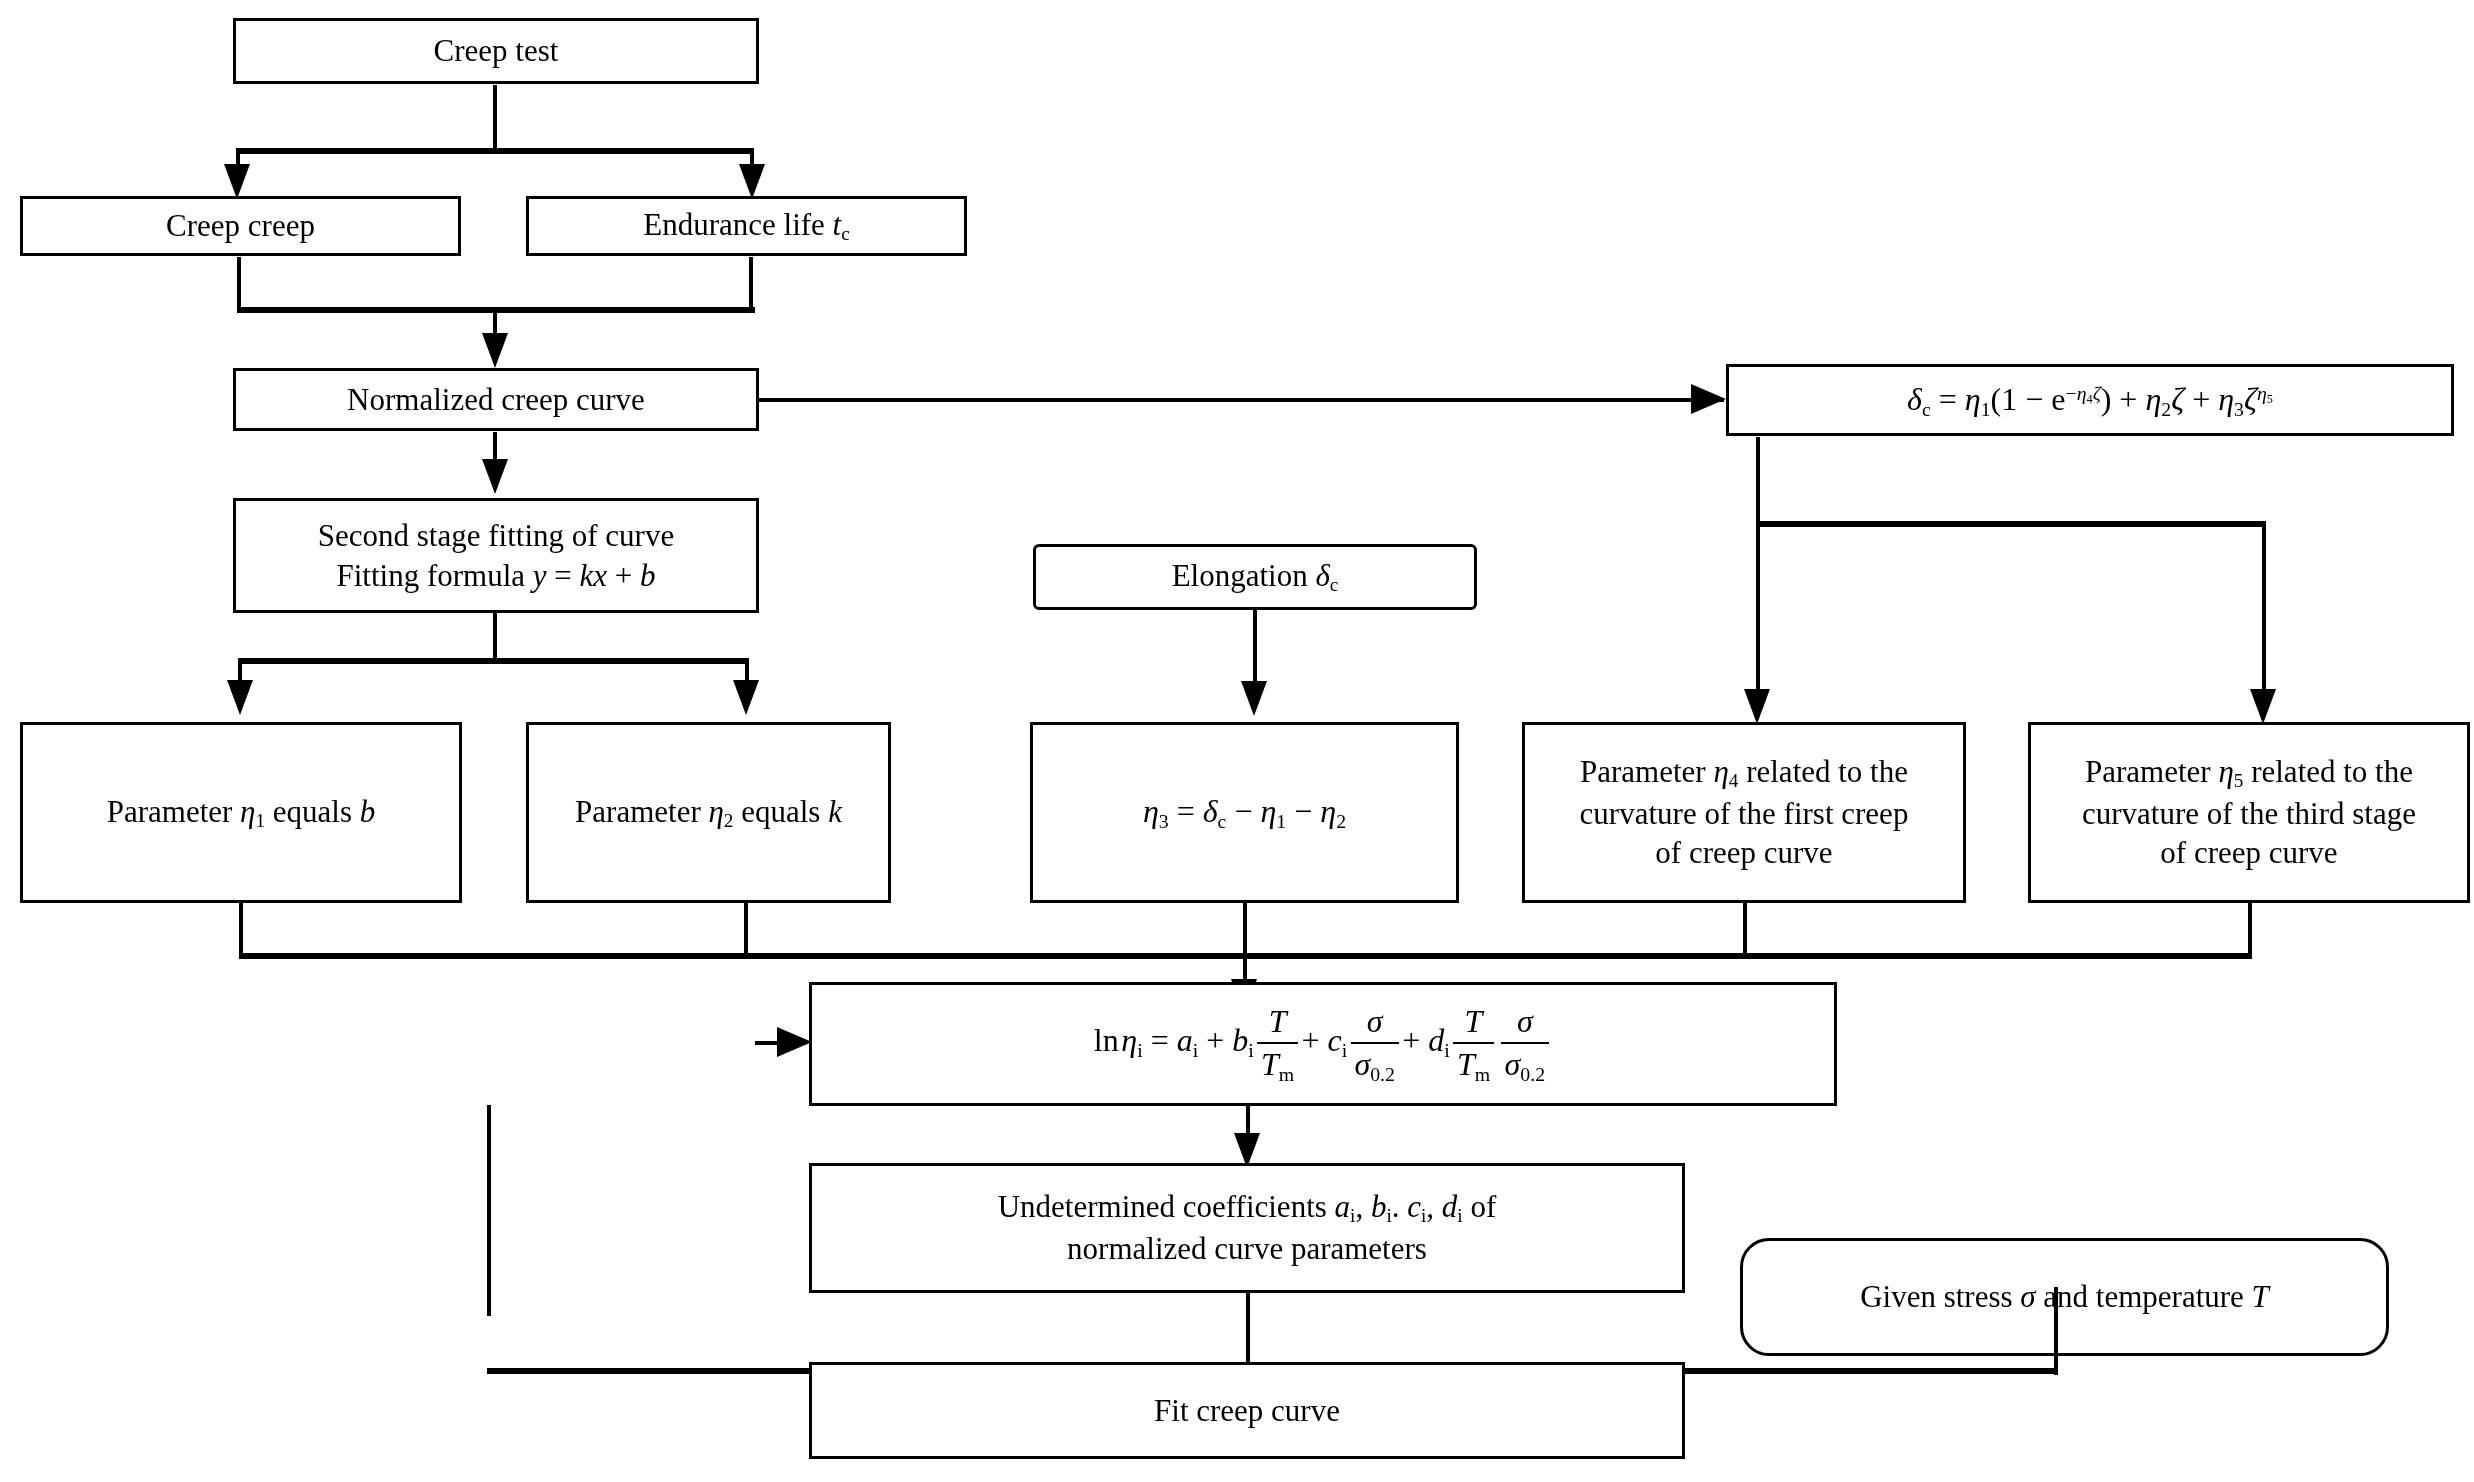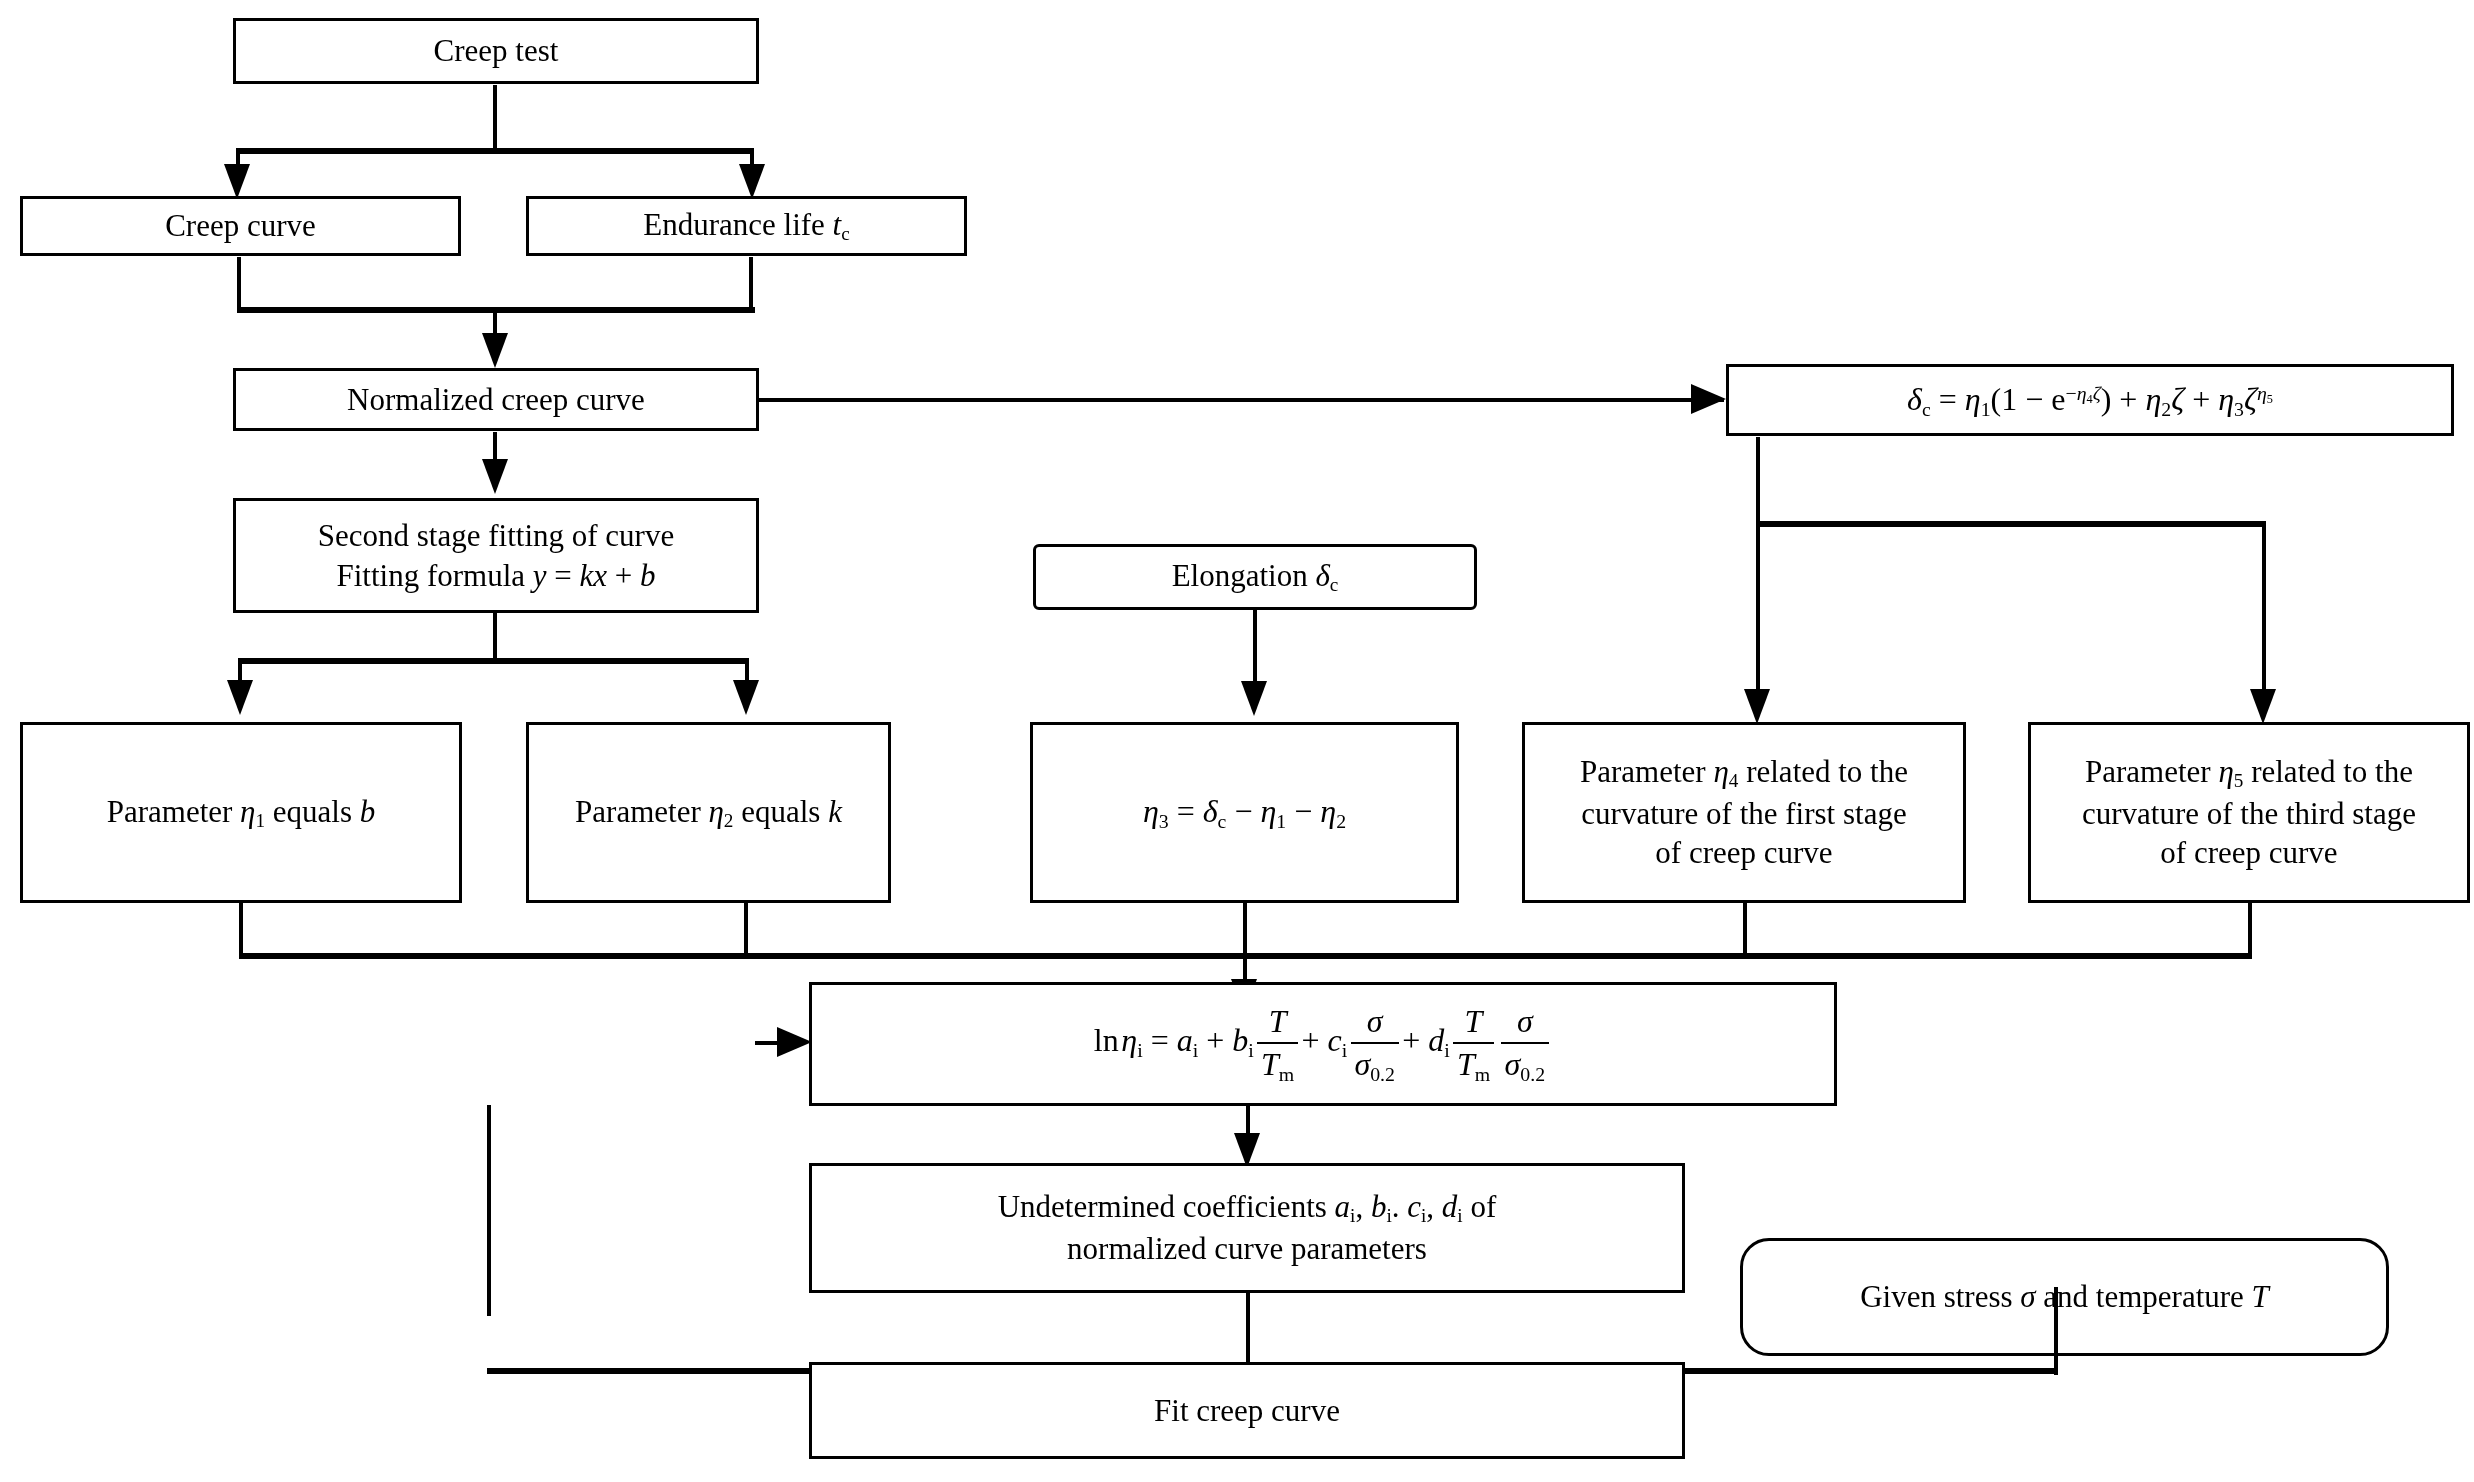--- a/index.html
+++ b/index.html
@@ -66,21 +66,21 @@
 
   <div class="ln vl" style="left:493px;top:85px;width:3.6px;height:66px;"></div>
 
   <div class="ln hlthick" style="left:236px;top:148px;width:518px;height:6px;"></div>
   <div class="ln vl" style="left:236px;top:148px;width:3.6px;height:24px;"></div>
   <div class="ln vl" style="left:750px;top:148px;width:3.6px;height:24px;"></div>
   <div class="arrow-d" style="left:224px;top:164px;"></div>
   <div class="arrow-d" style="left:739px;top:164px;"></div>
 
   <div class="box t" style="left:20px;top:196px;width:441px;height:60px;">
-    <span class="inner">Creep curve</span>
+    <span class="inner">Creep creep</span>
   </div>
 
   <div class="box t" style="left:526px;top:196px;width:441px;height:60px;">
     <span class="inner"><span>Endurance life </span><i class="v">t</i><sub>c</sub></span>
   </div>
 
   <div class="ln vl" style="left:237px;top:257px;width:3.6px;height:54px;"></div>
   <div class="ln vl" style="left:749px;top:257px;width:3.6px;height:54px;"></div>
   <div class="ln hlthick" style="left:237px;top:307px;width:518px;height:6px;"></div>
   <div class="ln vl" style="left:493px;top:313px;width:3.6px;height:27px;"></div>
@@ -138,21 +138,21 @@
     <span class="inner"><span>Parameter </span><i class="gk">η</i><sub>2</sub><span> equals </span><i class="v">k</i></span>
   </div>
 
   <div class="box eq" style="left:1030px;top:722px;width:429px;height:181px;">
     <span class="inner">
       <i class="gk">η</i><sub>3</sub> = <i class="gk">δ</i><sub>c</sub> − <i class="gk">η</i><sub>1</sub> − <i class="gk">η</i><sub>2</sub>
     </span>
   </div>
 
   <div class="box t" style="left:1522px;top:722px;width:444px;height:181px;">
-    <span class="inner"><span>Parameter </span><i class="gk">η</i><sub>4</sub><span> related to the</span><br><span>curvature of the first stage</span><br><span>of creep curve</span></span>
+    <span class="inner"><span>Parameter </span><i class="gk">η</i><sub>4</sub><span> related to the</span><br><span>curvature of the first creep</span><br><span>of creep curve</span></span>
   </div>
 
   <div class="box t" style="left:2028px;top:722px;width:442px;height:181px;">
     <span class="inner"><span>Parameter </span><i class="gk">η</i><sub>5</sub><span> related to the</span><br><span>curvature of the third stage</span><br><span>of creep curve</span></span>
   </div>
 
   <div class="ln vl" style="left:239px;top:903px;width:3.6px;height:54px;"></div>
   <div class="ln vl" style="left:744px;top:903px;width:3.6px;height:54px;"></div>
   <div class="ln vl" style="left:1243px;top:903px;width:3.6px;height:54px;"></div>
   <div class="ln vl" style="left:1743px;top:903px;width:3.6px;height:54px;"></div>

